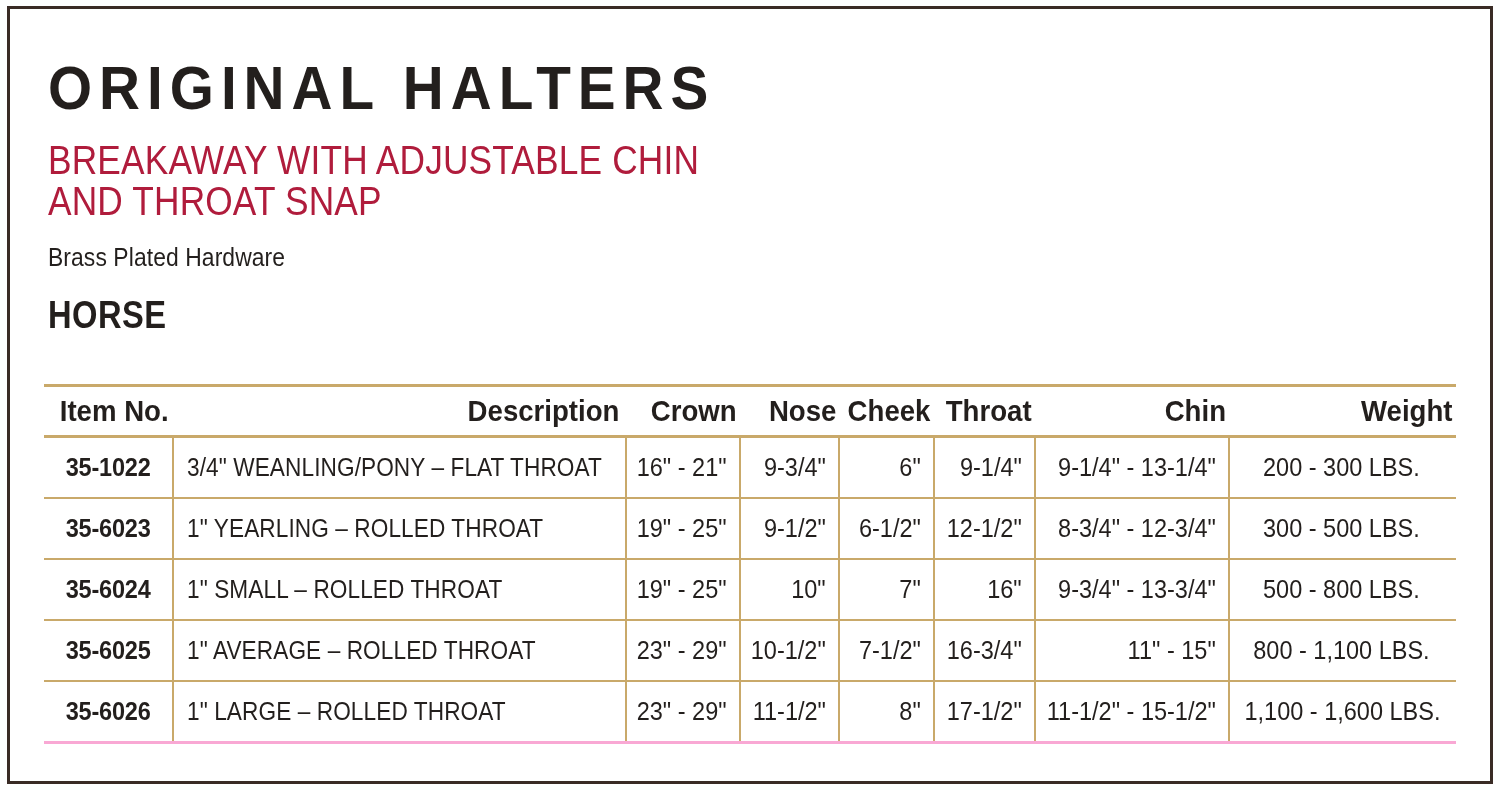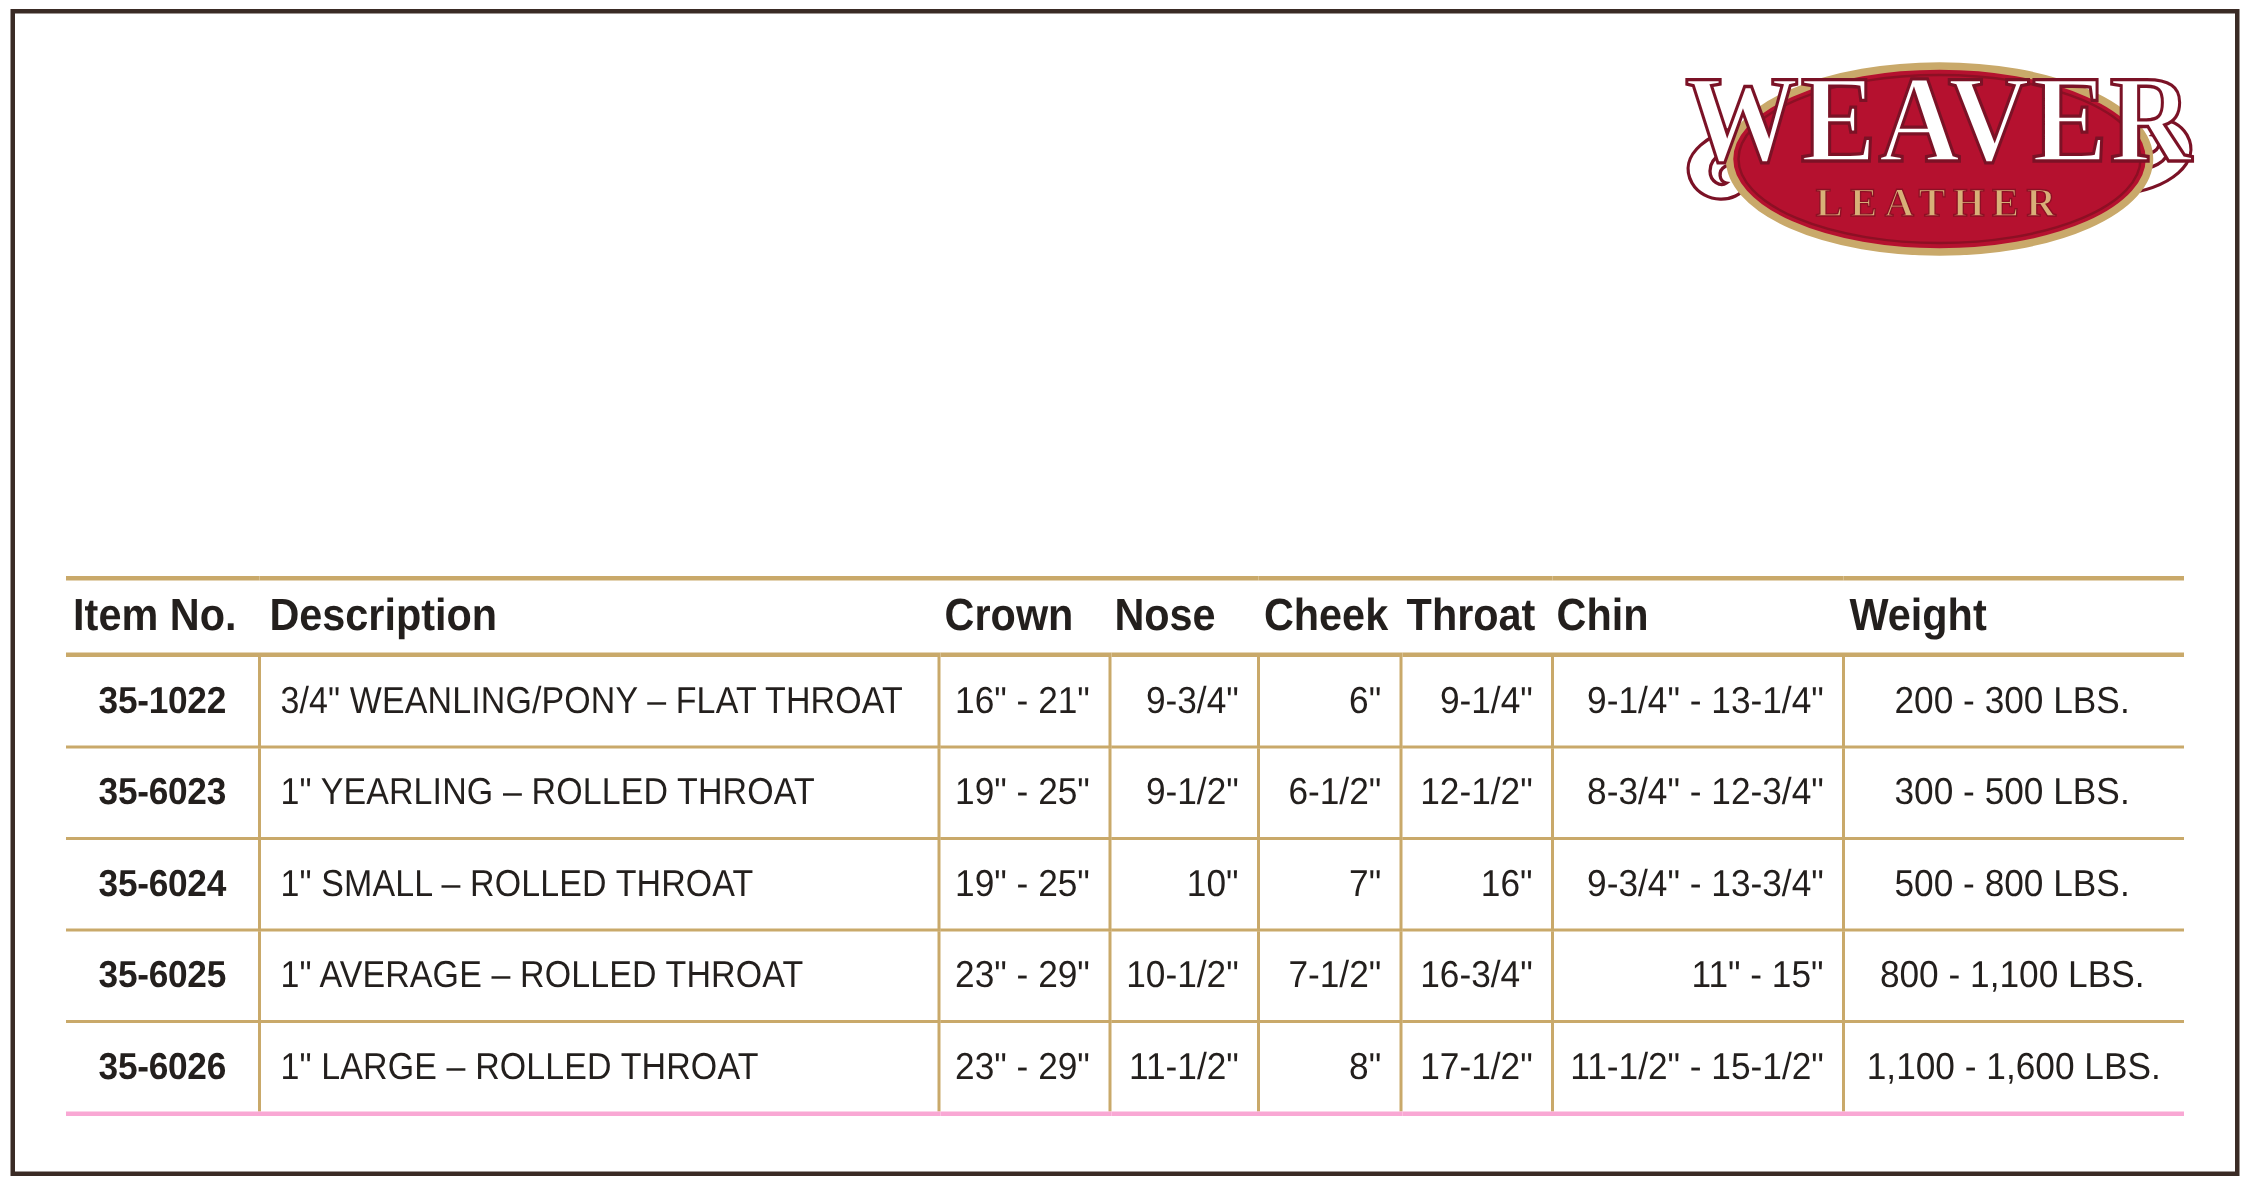--- a/index.html
+++ b/index.html
@@ -110,21 +110,21 @@
   }
   
   table.spec thead th {
     font-size: 30px;
     font-weight: bold;
     color: #231f1d;
     height: 48px;
     line-height: 48px;
     border-top: 3px solid #c9a96a;
     border-bottom: 3px solid #c9a96a;
-    text-align: left;
+    text-align: right;
     letter-spacing: 0px;
     white-space: nowrap;
   }
   table.spec thead th span { display: inline-block; transform: scaleX(0.92); }
 
   table.spec tbody td {
     height: 59px;
     border-bottom: 2px solid #c9a96a;
     border-right: 2px solid #c9a96a;
     font-size: 25px;
@@ -172,36 +172,28 @@
   col.w-chin   { width: 194px; }
   col.w-weight { width: 227px; }
 </style>
 </head>
 <body>
 
 <div class="page">
 
   <div class="frame"></div>
 
-
-  <div class="logo">
-    <svg viewBox="0 0 362 158" xmlns="http://www.w3.org/2000/svg">
-
-      <path d="M62 56 C26 60 6 78 16 96 C24 110 46 110 52 98 C57 88 46 80 38 85 C33 88 34 95 39 96 C35 99 28 95 28 88 C28 78 40 72 52 74 Z" fill="#ffffff" stroke="#7b1226" stroke-width="2.2"></path>
-
-      <path d="M300 104 C336 100 356 82 346 64 C338 50 316 50 310 62 C305 72 316 80 324 75 C329 72 328 65 323 64 C327 61 334 65 334 72 C334 82 322 88 310 86 Z" fill="#ffffff" stroke="#7b1226" stroke-width="2.2"></path>
-
-      <ellipse cx="181" cy="80" rx="140" ry="62" fill="#b5112f" stroke="#c9a96a" stroke-width="5"></ellipse>
-      <ellipse cx="181" cy="80" rx="134" ry="56" fill="none" stroke="#8c1024" stroke-width="1.6"></ellipse>
-
-      <text x="181" y="82" text-anchor="middle" font-family="'Liberation Serif', serif" font-size="74" font-weight="bold" fill="#ffffff" stroke="#7b1226" stroke-width="2" letter-spacing="1.5" transform="scale(1.02,1.12) translate(-3.5,-9.5)">WEAVER</text>
-
-      <text x="181" y="118" text-anchor="middle" font-family="'Liberation Serif', serif" font-size="27" font-weight="bold" fill="#d8b078" stroke="#8c1024" stroke-width="0.9" letter-spacing="5">LEATHER</text>
-    </svg>
+  <div class="header">
+    <h1 class="title">ORIGINAL HALTERS</h1>
+    <h2 class="subtitle">BREAKAWAY WITH ADJUSTABLE CHIN
+AND THROAT SNAP</h2>
+    <p class="hardware">Brass Plated Hardware</p>
+    <h3 class="section-head">HORSE</h3>
   </div>
+
 
   <div class="table-wrap">
     <table class="spec">
       <colgroup>
         <col class="w-item">
           <col class="w-desc">
           <col class="w-crown">
           <col class="w-nose">
         <col class="w-cheek">
           <col class="w-throat">

